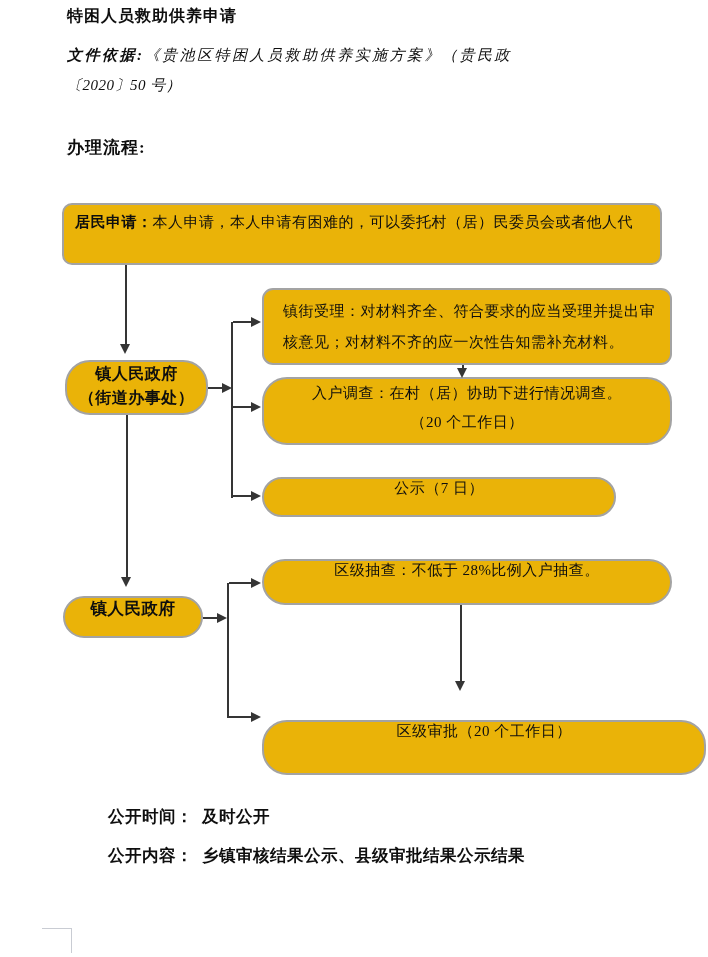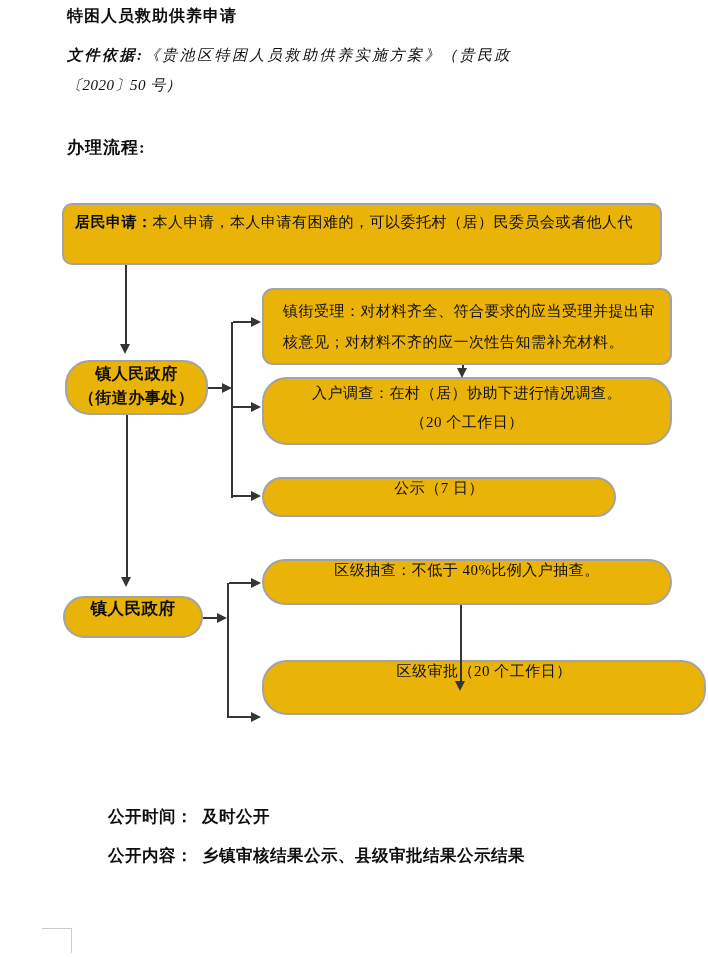--- a/index.html
+++ b/index.html
@@ -20,21 +20,21 @@
     background:#eab308;font-size:15px;letter-spacing:0.5px;
   }
   .fbox.center{display:flex;flex-direction:column;align-items:center;justify-content:flex-start;text-align:center;border-radius:25px;}
   .resident{left:62px;top:203px;width:600px;height:62px;padding:5px 11px;line-height:25px;border-radius:10px;}
   .accept{left:262px;top:288px;width:410px;height:77px;display:flex;flex-direction:column;justify-content:center;padding:0 12px 0 19px;line-height:31px;}
   .survey{left:262px;top:377px;width:410px;height:68px;line-height:29px;}
   .publicity{left:262px;top:477px;width:354px;height:40px;border-radius:9px;}
   .town{left:65px;top:360px;width:143px;height:55px;font-size:16px;font-weight:700;line-height:24px;border-radius:12px;}
   .district{left:63px;top:596px;width:140px;height:42px;font-size:16.5px;font-weight:700;border-radius:9px;}
   .check{left:262px;top:559px;width:410px;height:46px;}
-  .approve{left:262px;top:660px;width:444px;height:55px;}
+  .approve{left:262px;top:720px;width:444px;height:55px;}
   
   .vline,.hline{position:absolute;background:#353535;}
   .vline{width:2px;}
   .hline{height:2px;}
   .arr-d{position:absolute;width:0;height:0;border-left:5px solid transparent;border-right:5px solid transparent;border-top:10px solid #353535;}
   .arr-r{position:absolute;width:0;height:0;border-top:5px solid transparent;border-bottom:5px solid transparent;border-left:10px solid #353535;}
   
   .pub-line{position:absolute;left:108px;font-size:16.5px;letter-spacing:0.5px;}
   .pub-line .val{margin-left:9px;font-weight:700;}
   
@@ -74,21 +74,21 @@
 
   <div class="fbox publicity center">
     <div>公示（7 日）</div>
   </div>
 
   <div class="fbox district center">
     <div>镇人民政府</div>
   </div>
 
   <div class="fbox check center">
-    <div>区级抽查：不低于 40%比例入户抽查。</div>
+    <div>区级抽查：不低于 28%比例入户抽查。</div>
   </div>
 
   <div class="fbox approve center">
     <div>区级审批（20 个工作日）</div>
   </div>
 
   <div class="vline" style="left:125px;top:265px;height:80px;"></div>
   <div class="arr-d" style="left:120px;top:344px;"></div>
 
   <div class="vline" style="left:126px;top:415px;height:163px;"></div>

